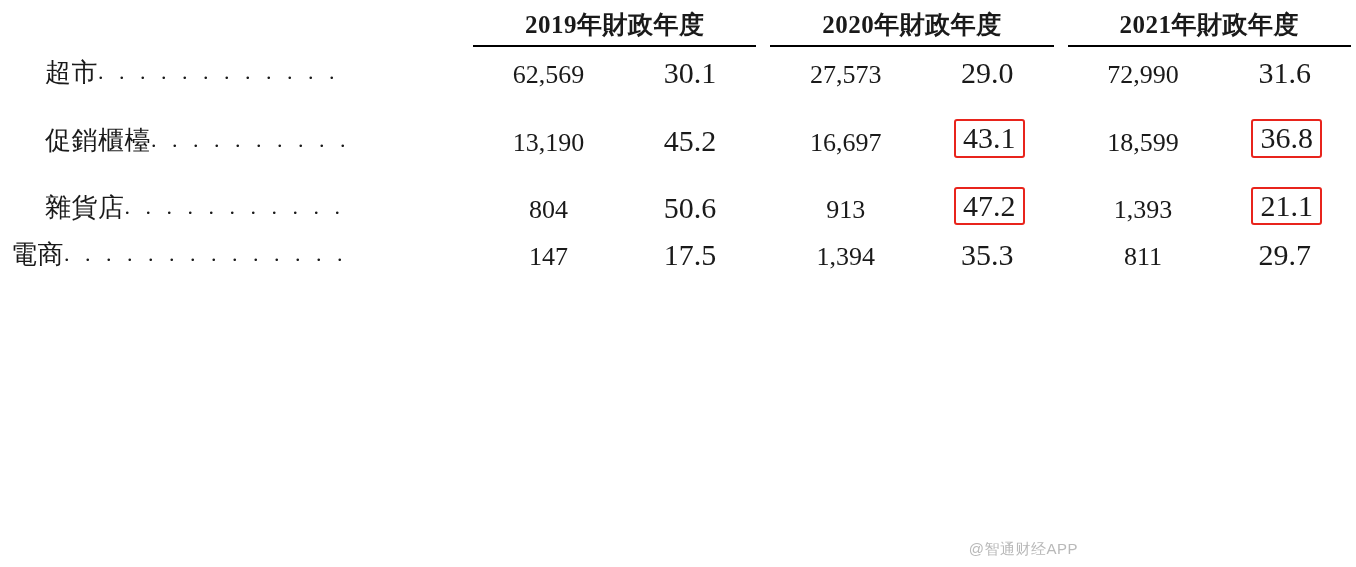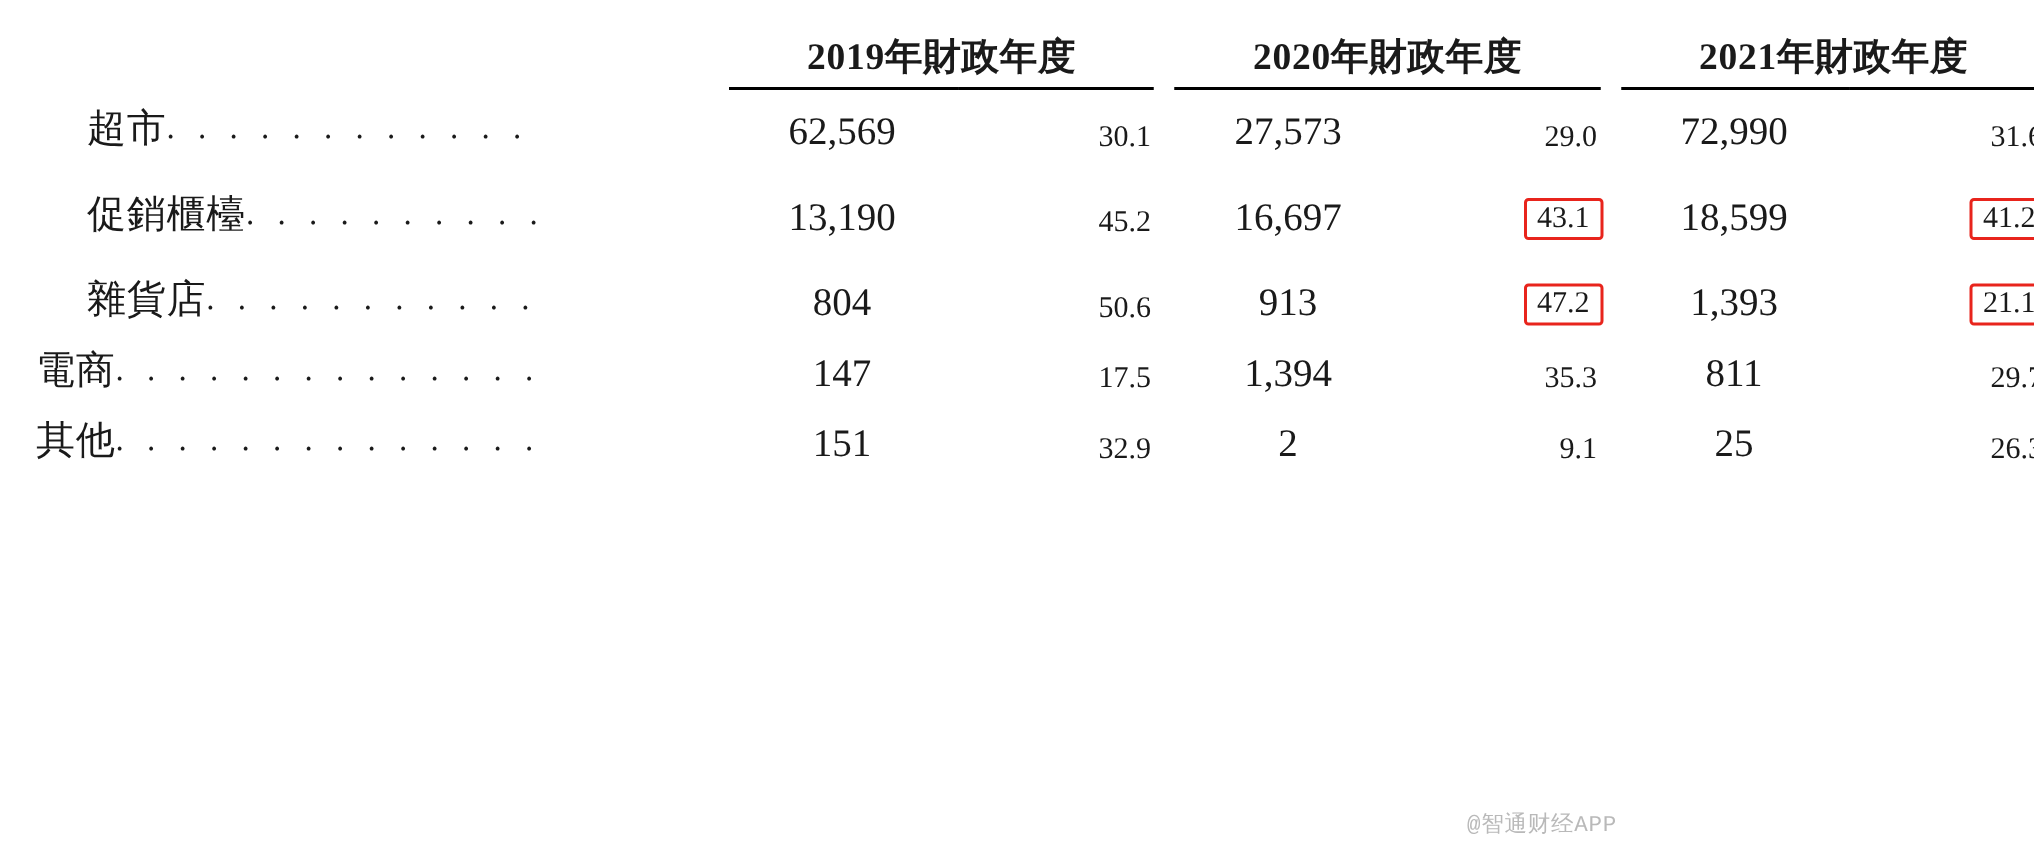--- a/index.html
+++ b/index.html
@@ -13,21 +13,21 @@
     font-family: "Liberation Serif", "DejaVu Serif", serif;
     color: #1a1a1a;
     position: relative;
     overflow: hidden;
   }
   .sheet {
     position: relative;
     width: 1092px;
     height: 567px;
     box-sizing: border-box;
-    padding: 16px;
+    padding: 3px;
   }
   table.fin {
     border-collapse: collapse;
     width: 1340px;
     margin-left: 8px;
     table-layout: fixed;
   }
   table.fin col.c-label { width: 460px; }
   table.fin col.c-amt   { width: 152px; }
   table.fin col.c-pct   { width: 130px; }
@@ -73,22 +73,22 @@
     vertical-align: 2px;
   }
   .num {
     text-align: center;
     font-size: 26px;
     white-space: nowrap;
     padding: 9px 2px 3px 0;
     font-variant-numeric: lining-nums;
   }
   .pct {
-    text-align: right;
-    font-size: 20px;
+    text-align: center;
+    font-size: 30px;
     white-space: nowrap;
     padding: 9px 2px 3px 0;
   }
   
   .boxed .inner {
     display: inline-block;
     border: 2.5px solid #e8241c;
     border-radius: 3px;
     padding: 1px 7px 2px 7px;
     line-height: 1.05;
@@ -100,21 +100,21 @@
   .dbl-bottom > td.ulnum {
     border-bottom: 1.5px solid #000;
     box-shadow: 0 5px 0 -1.5px #000;
   }
   .section-head .lbl { padding-top: 12px; }
 
   .watermark {
     position: absolute;
     right: 14px;
     bottom: 8px;
-    font-family: Liberation Mono, monospace;
+    font-family: Liberation Sans, sans-serif;
     font-size: 15px;
     color: #b9b9b9;
     letter-spacing: 0.5px;
     white-space: nowrap;
   }
 </style>
 </head>
 <body>
 
 <div class="sheet">
@@ -155,21 +155,21 @@
         </tr>
         <tr>
           <td class="lbl"><span class="ind"></span><span>促銷櫃檯</span><span class="dots">. . . . . . . . . .</span></td>
           <td class="num">13,190</td>
           <td class="pct">45.2</td>
           <td></td>
           <td class="num">16,697</td>
           <td class="pct boxed"><span class="inner">43.1</span></td>
           <td></td>
           <td class="num">18,599</td>
-          <td class="pct boxed"><span class="inner">41.2</span></td>
+          <td class="pct boxed"><span class="inner">36.8</span></td>
         </tr>
         <tr>
           <td class="lbl"><span class="ind"></span><span>雜貨店</span><span class="dots">. . . . . . . . . . .</span></td>
           <td class="num">804</td>
           <td class="pct">50.6</td>
           <td></td>
           <td class="num">913</td>
           <td class="pct boxed"><span class="inner">47.2</span></td>
           <td></td>
           <td class="num">1,393</td>
@@ -179,28 +179,17 @@
           <td class="lbl"><span>電商</span><span class="dots">. . . . . . . . . . . . . .</span></td>
           <td class="num">147</td>
           <td class="pct">17.5</td>
           <td></td>
           <td class="num">1,394</td>
           <td class="pct">35.3</td>
           <td></td>
           <td class="num">811</td>
           <td class="pct">29.7</td>
         </tr>
-        <tr>
-          <td class="lbl"><span>其他</span><span class="dots">. . . . . . . . . . . . . .</span></td>
-          <td class="num">151</td>
-          <td class="pct">32.9</td>
-          <td></td>
-          <td class="num">2</td>
-          <td class="pct">9.1</td>
-          <td></td>
-          <td class="num">25</td>
-          <td class="pct">26.3</td>
-        </tr>
       </tbody>
   </table>
 
   <div class="watermark">@智通财经APP</div>
 </div>
 
 </body></html>

